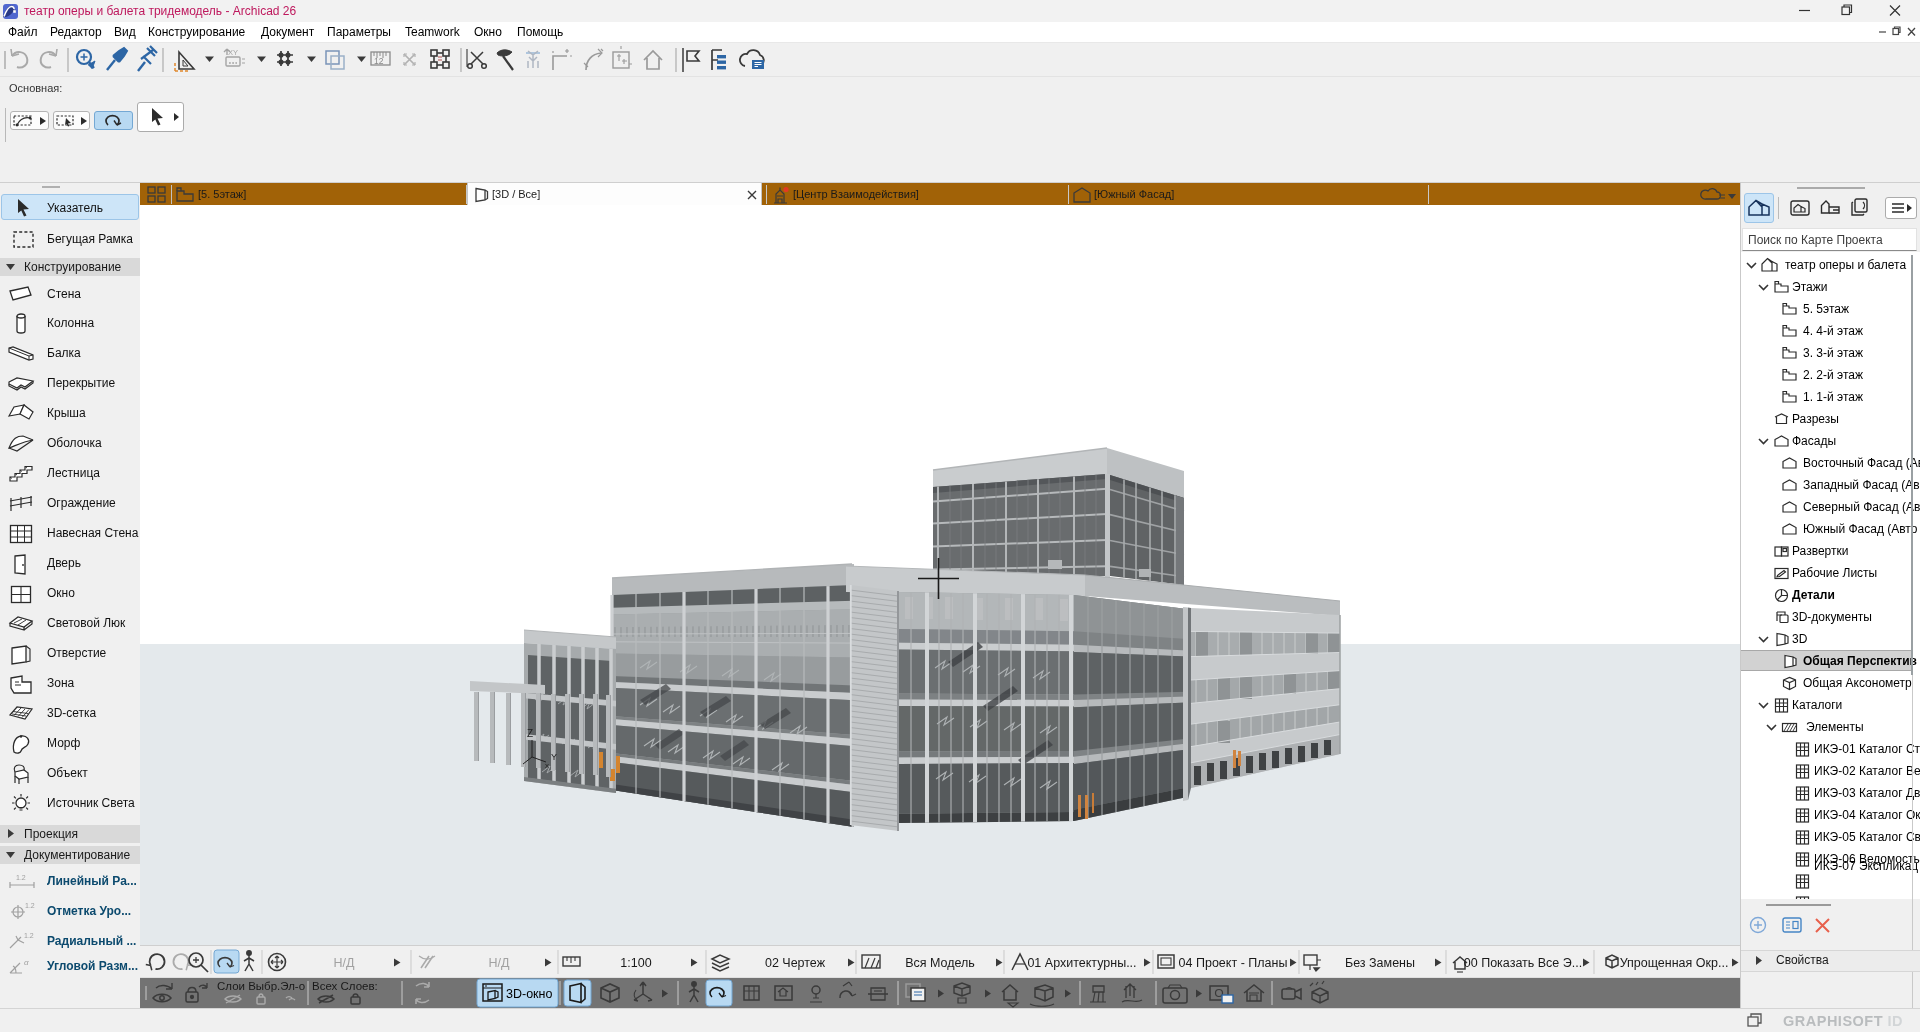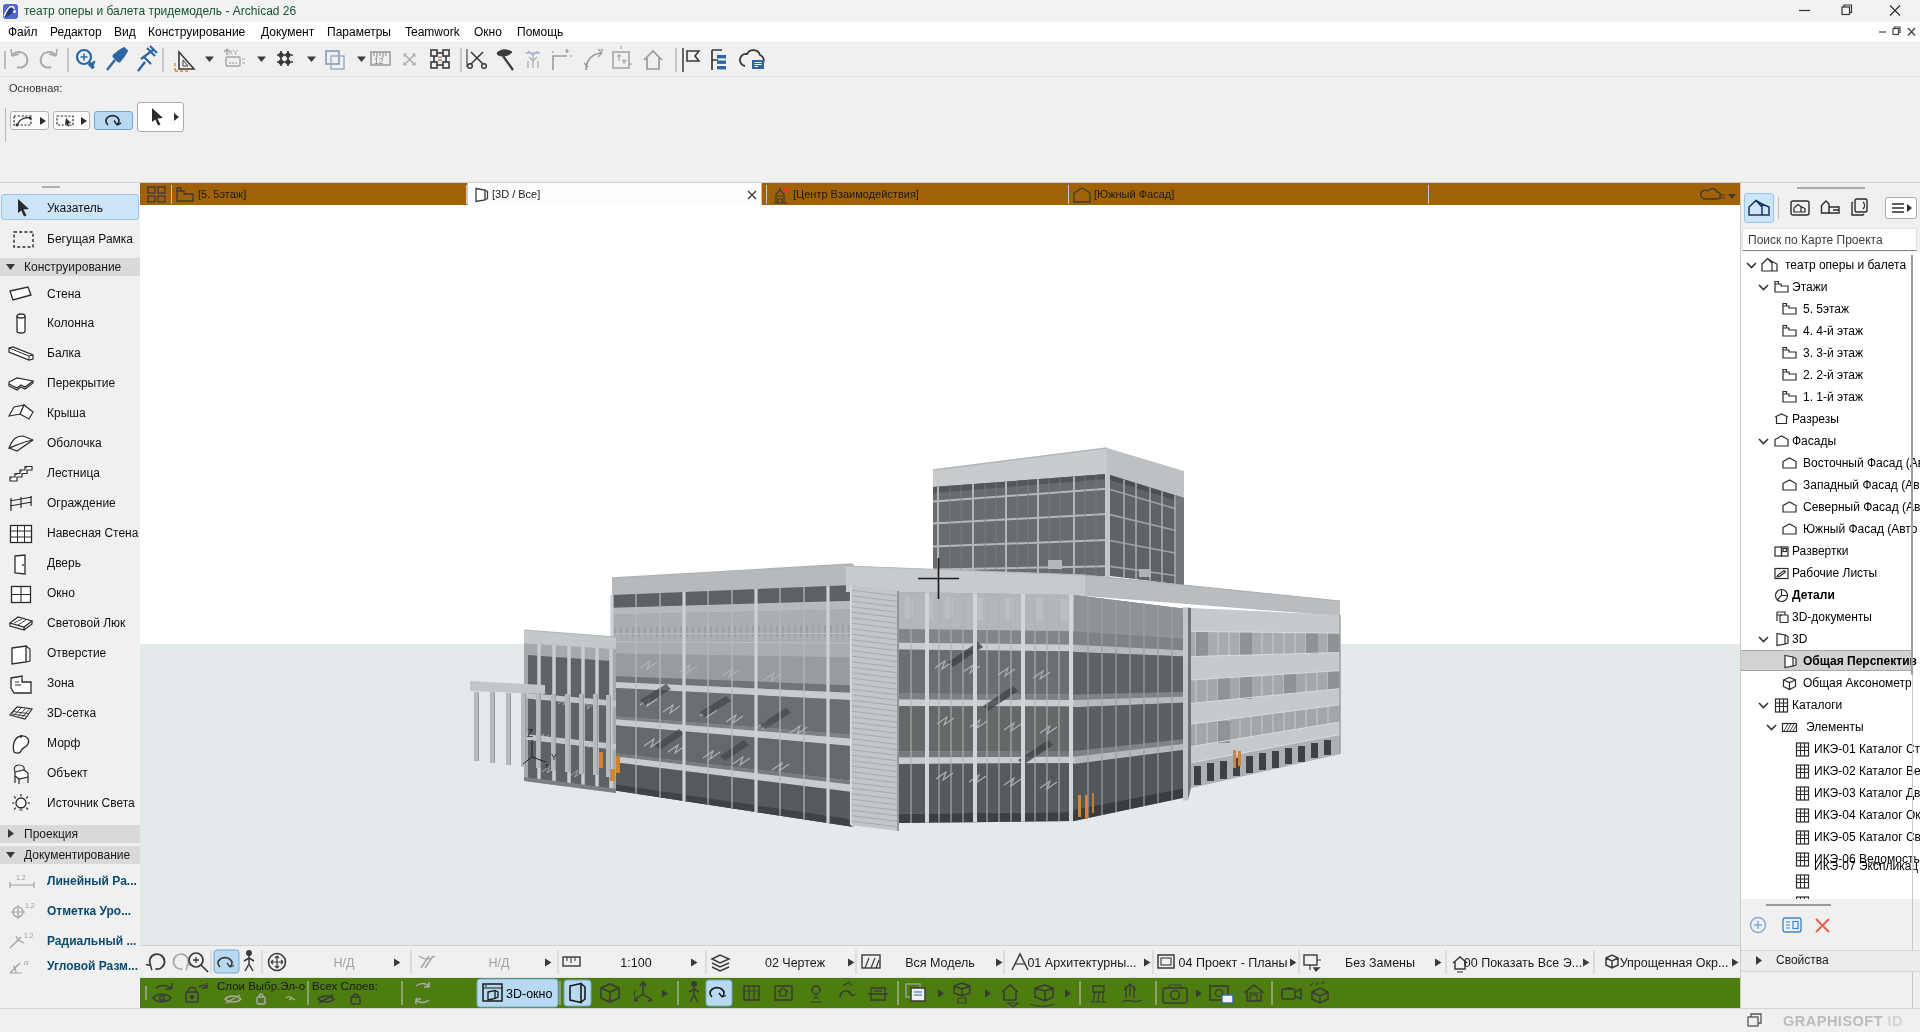--- a/index.html
+++ b/index.html
@@ -1,33 +1,33 @@
 <!DOCTYPE html>
 <html><head>
 <meta charset="utf-8">
 <style>
 * { margin:0; padding:0; box-sizing:border-box; }
 html,body { width:1920px; height:1032px; overflow:hidden; }
 body { font-family:"Liberation Sans", sans-serif; position:relative; background:#f0f0f0; }
 .abs { position:absolute; }
 .titlebar { left:0; top:0; width:1920px; height:22px; background:#f2f2f2; }
-.title-text { left:24px; top:4px; font-size:12px; color:#14532d; }
+.title-text { left:24px; top:4px; font-size:12px; color:#be185d; }
 .menubar { left:0; top:22px; width:1920px; height:20px; background:#ffffff; }
 .menubar span { position:absolute; top:3px; font-size:12px; color:#000; }
 .toolbar1 { left:0; top:42px; width:1920px; height:35px; background:#f0f0f0; border-top:1px solid #e8e8e8; border-bottom:1px solid #e3e3e3; }
 .panel2 { left:0; top:77px; width:1920px; height:105px; background:#f0f0f0; }
 .osn { left:9px; top:5px; font-size:11px; color:#333; }
 .tabbar { left:140px; top:182px; width:1600px; height:23px; background:#a16207; border-top:1px solid #cfcfcf; }
 .tab { position:absolute; top:0; height:23px; font-size:11px; color:#1a1a1a; }
 .viewport { left:140px; top:205px; width:1600px; height:740px; background:#ffffff; overflow:hidden; }
 .toolbox { left:0; top:182px; width:168px; height:826px; background:#f0f0f0; border-right:1px solid #c9c9c9; border-top:1px solid #cfcfcf; }
 .rpanel { left:1740px; top:182px; width:180px; height:826px; background:#f0f0f0; border-left:1px solid #c9c9c9; border-top:1px solid #cfcfcf; overflow:hidden; }
 #tree { position:absolute; left:0; top:0; width:179px; height:716px; overflow:hidden; }
 .bbar1 { left:140px; top:945px; width:1600px; height:32px; background:#f0f0f0; border-top:1px solid #cfcfcf; }
-.bbar2 { left:140px; top:977px; width:1600px; height:31px; background:#4d7c0f; border-top:1px solid #e0e0e0; }
+.bbar2 { left:140px; top:977px; width:1600px; height:31px; background:#737373; border-top:1px solid #e0e0e0; }
 .statusbar { left:0; top:1008px; width:1920px; height:24px; background:#f0f0f0; border-top:1px solid #d4d4d4; }
 .tb-item { position:absolute; left:47px; font-size:12px; color:#111; white-space:nowrap; }
 .tb-head { position:absolute; left:0; width:140px; height:18px; background:#d9d9d9; font-size:12px; color:#1a1a1a; }
 .tb-head span { position:absolute; left:24px; top:2px; }
 .tree-item { position:absolute; font-size:12px; color:#000; white-space:nowrap; }
 .vline { position:absolute; width:1px; background:#c8c8c8; }
 .gray { color:#0c4a6e;font-weight:bold; }
 svg { position:absolute; overflow:visible; }
 </style>
 </head>

